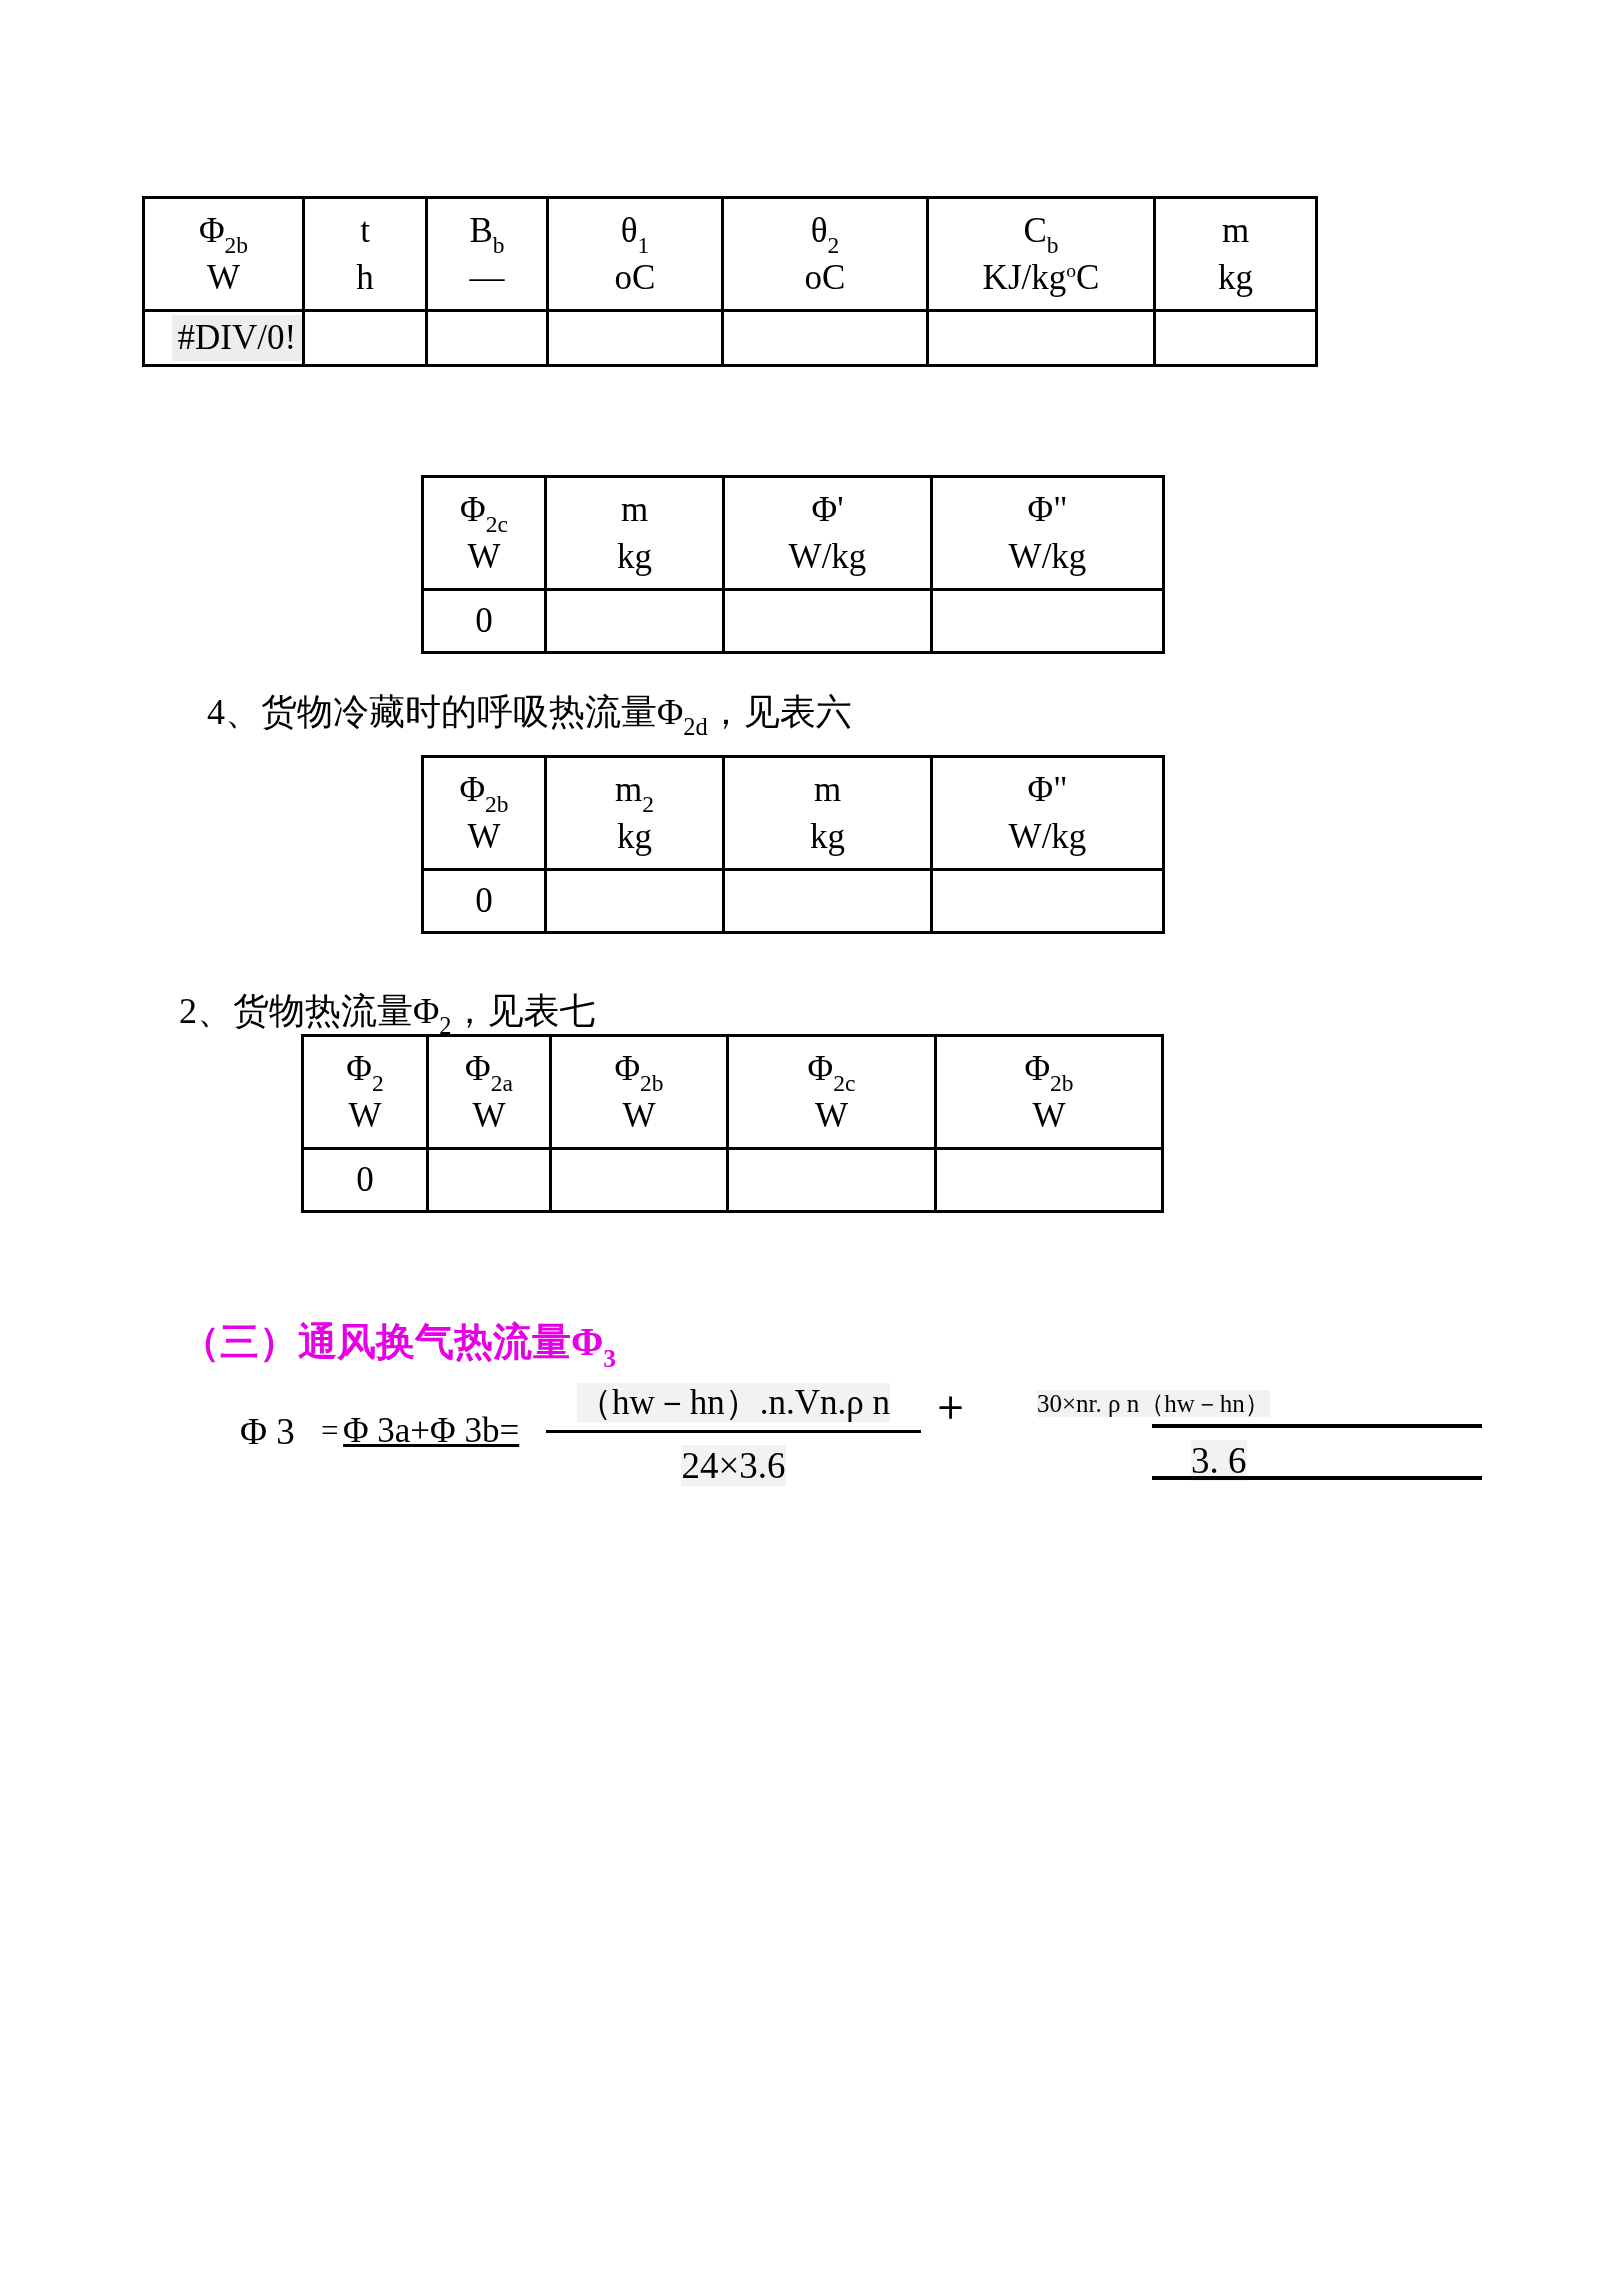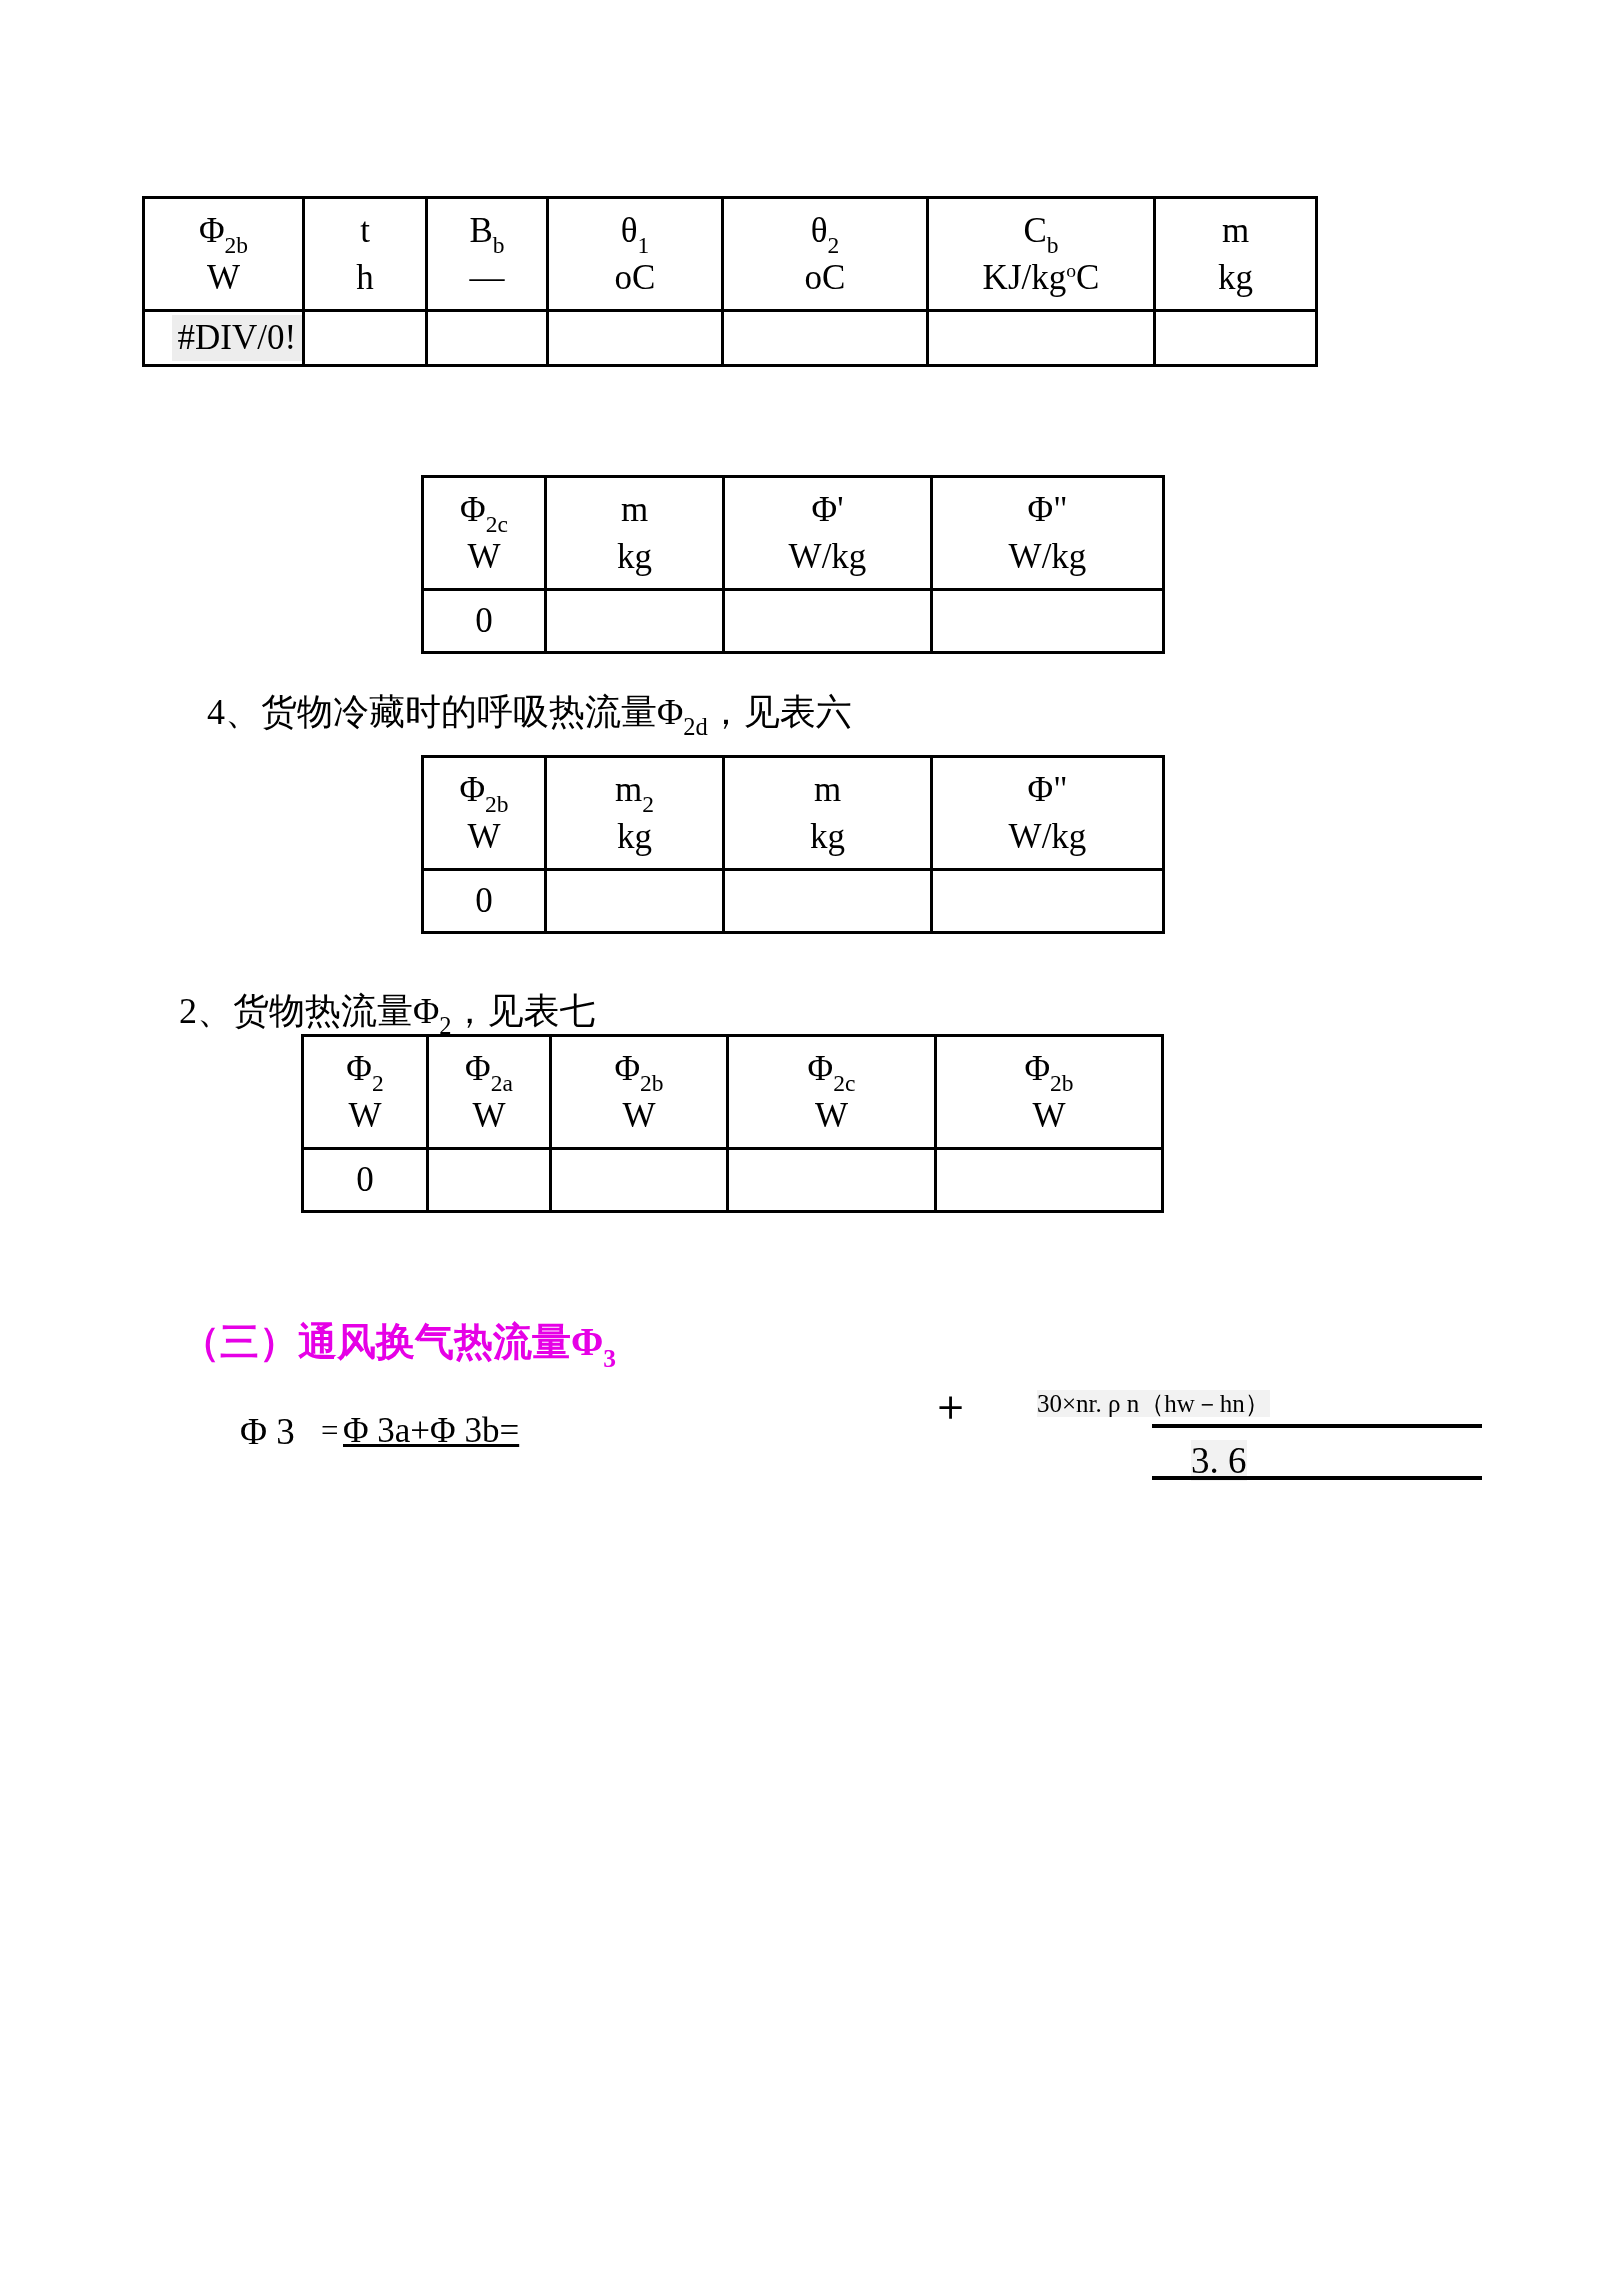--- a/index.html
+++ b/index.html
@@ -257,20 +257,24 @@
     </table>
 
   <div class="h-section" style="left:181px; top:1315px; color:#e600e6;">
     <span>（三）通风换气热流量Φ</span><span class="h-sub">3</span>
   </div>
 
   <span class="fpart" style="left:240px; top:1413px;">Φ 3</span>
   <span class="fpart" style="left:321px; top:1415px; font-size:31px;">=</span>
   <span class="fpart" style="left:343px; top:1413px; font-size:35px;text-decoration:underline;">Φ 3a+Φ 3b=</span>
 
+  <div class="frac" style="left:546px; top:1384px; width:375px;">
+    <div class="num"><span class="field">（hw－hn）.n.Vn.ρ n</span></div>
+    <div class="den"><span class="field">24×3.6</span></div>
+  </div>
 
   <span class="plus" style="left:929px; top:1384px;">＋</span>
 
   <span class="fnum2" style="left:1037px; top:1390px;"><span class="field">30×nr. ρ n（hw－hn）</span></span>
   <div class="bar" style="left:1152px; top:1424px; width:330px;"></div>
   <span class="fnum2" style="left:1159px; top:1441px; font-size:37px;margin-left:32px;"><span class="field">3. 6</span></span>
   <div class="bar" style="left:1152px; top:1476px; width:330px;"></div>
 
 </div>
 

